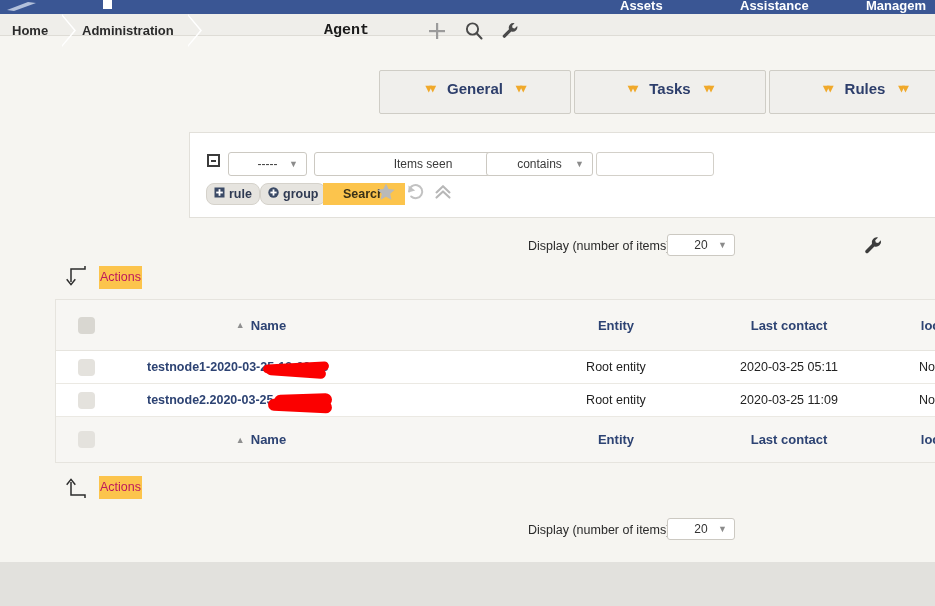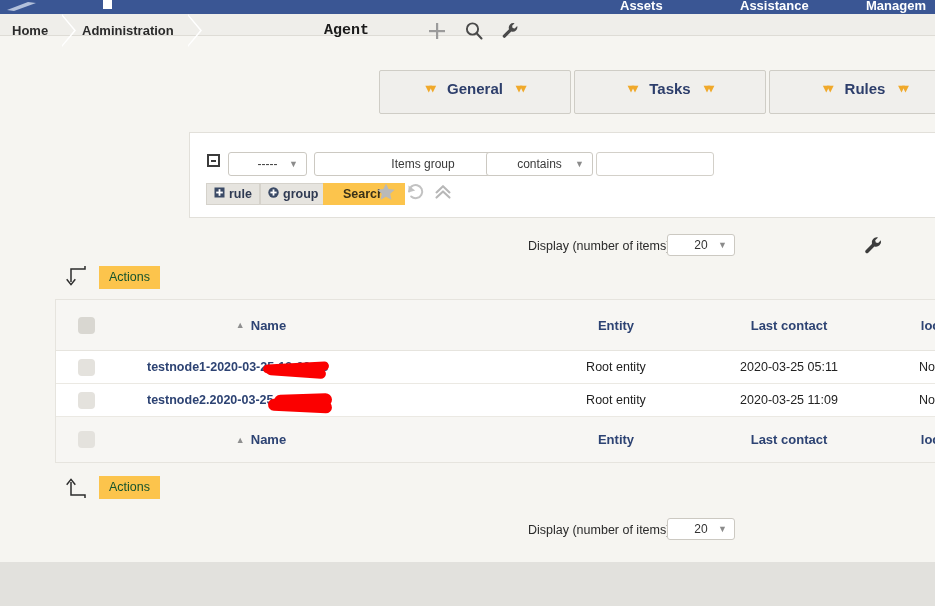--- a/index.html
+++ b/index.html
@@ -173,21 +173,21 @@
     background: #fff;
     border: 1px solid #d3d0c9;
     border-radius: 3px;
   }
   .minibtn {
     position: absolute;
     top: 50px;
     height: 22px;
     background: #e6e4df;
     border: 1px solid #d5d2cb;
-    border-radius: 0;
+    border-radius: 8px;
     font-size: 12.5px;
     font-weight: bold;
     color: #2f3a52;
     line-height: 20px;
     padding: 0 7px;
     white-space: nowrap;
   }
   .minibtn .gi { margin-right: 4px; display: inline-block; }
   .minibtn.b-rule  { left: 16px; }
   .minibtn.b-group { left: 70px; }
@@ -239,25 +239,25 @@
     position: absolute;
     left: 862px; top: 235px;
     width: 22px; height: 22px;
   }
   .wrenchbig svg { display: block; }
 
   
   .actionsbtn {
     position: absolute;
     height: 23px;
-    padding: 0 10px;
+    padding: 0 1px;
     background: #fcc44c;
     border: none;
     font-size: 12.5px;
-    color: #14532d;
+    color: #be185d;
     line-height: 23px;
     white-space: nowrap;
   }
   .hookicon {
     position: absolute;
     width: 26px; height: 26px;
   }
   .hookicon svg { display: block; }
 
   
@@ -438,21 +438,21 @@
   <span class="collapse-box">
       <i></i>
     </span>
 
   <div class="sel s1">
     <span>-----</span>
     <span class="caret">▼</span>
   </div>
 
   <div class="sel s2">
-    <span>Items group</span>
+    <span>Items seen</span>
     <span class="caret">▼</span>
   </div>
 
   <div class="sel s3">
     <span>contains</span>
     <span class="caret">▼</span>
   </div>
 
   <input class="txtin" type="text" placeholder="" style="">
 

